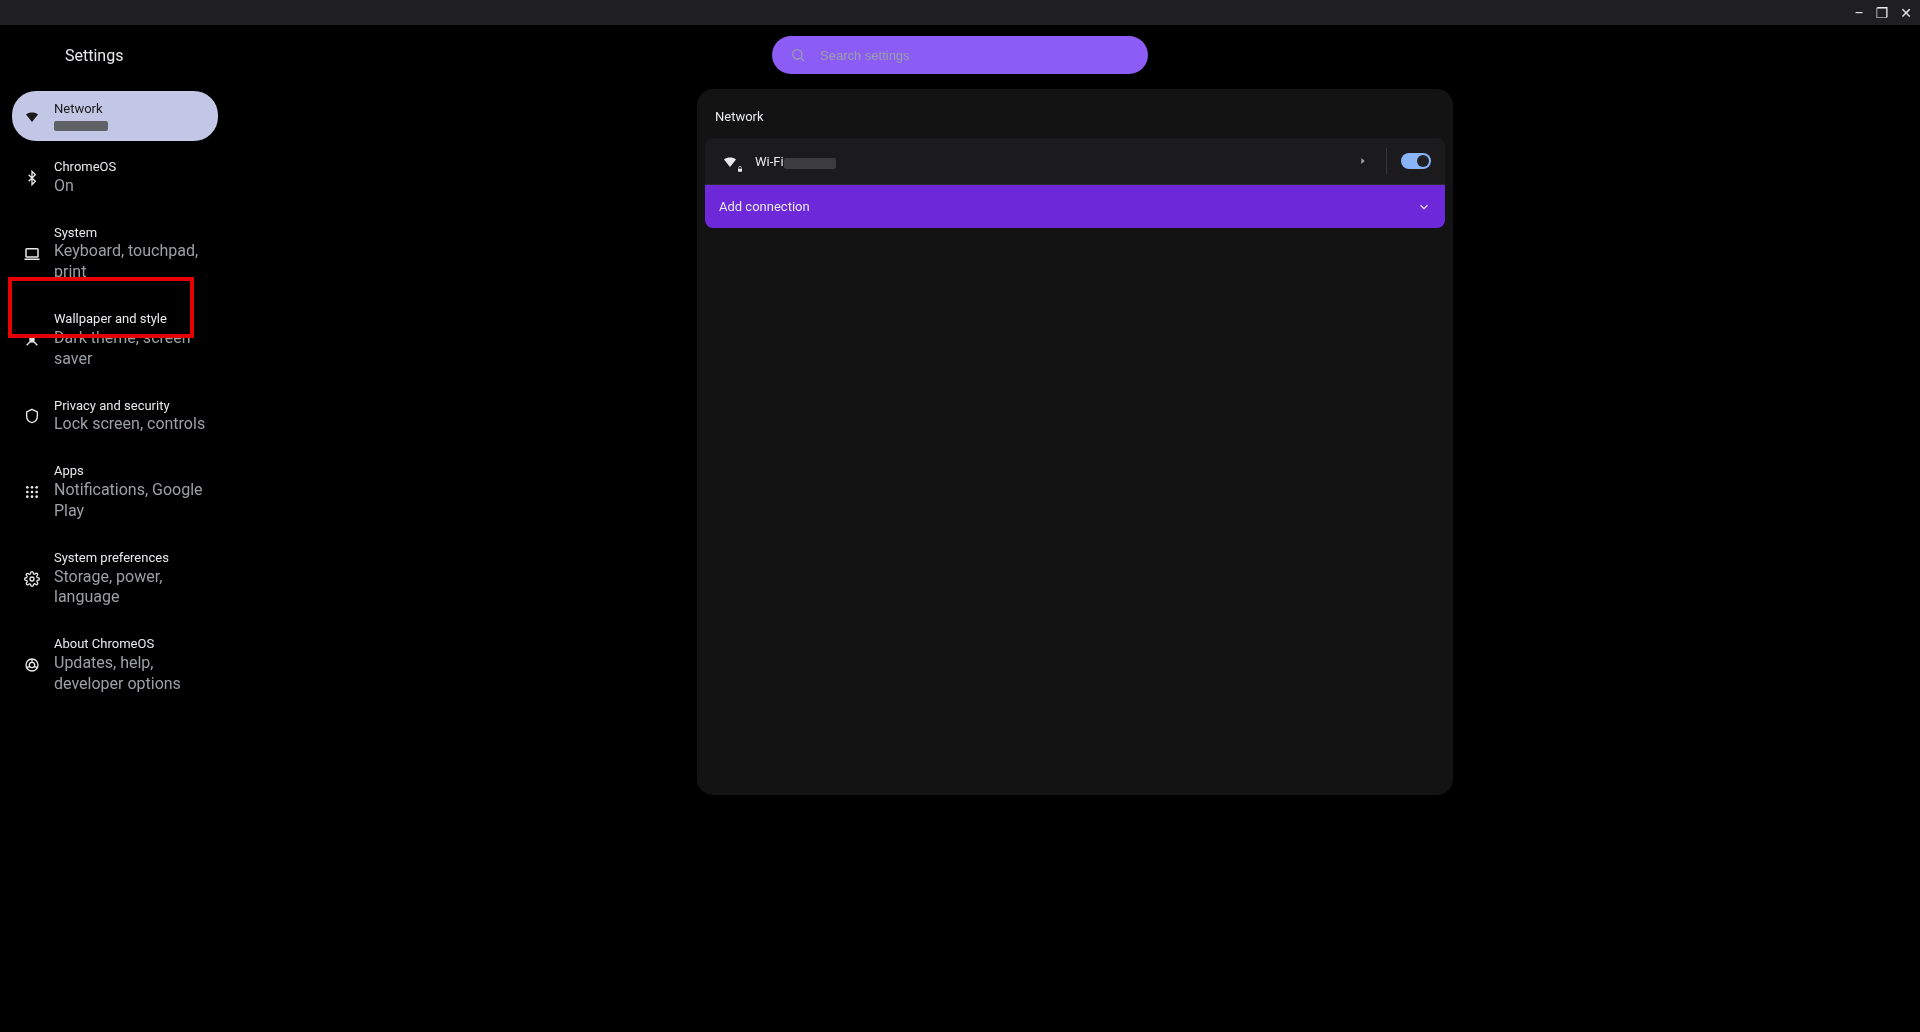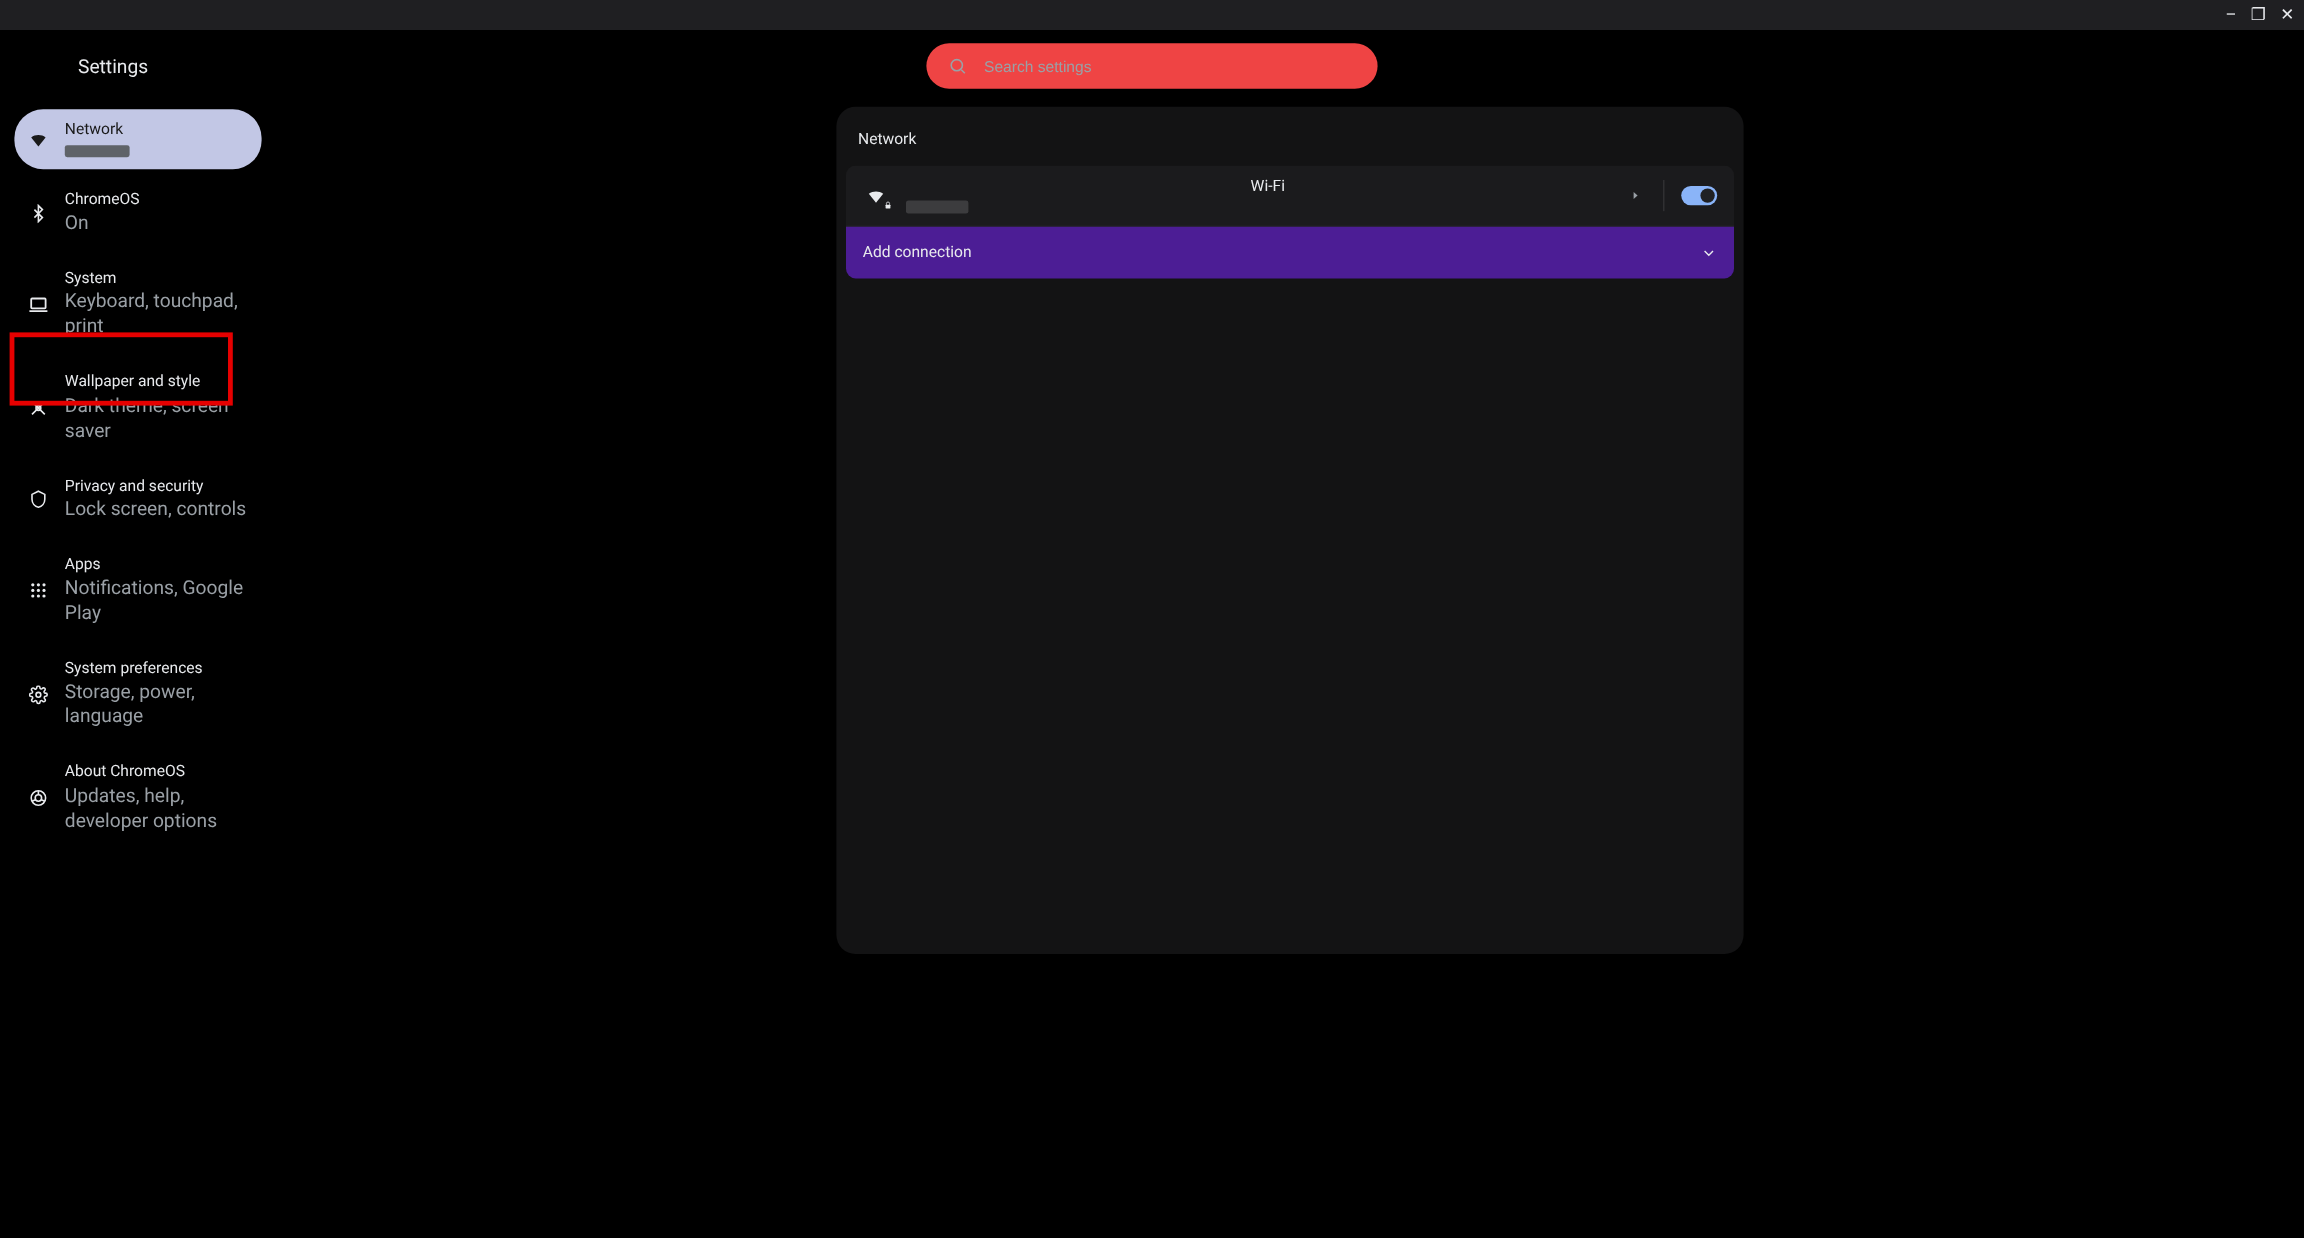--- a/index.html
+++ b/index.html
@@ -2,44 +2,44 @@
 <html><head>
 <meta charset="utf-8">
 <style>
   * { box-sizing: border-box; margin: 0; padding: 0; }
   html, body { width: 100%; height: 100%; background: #000; color: #e8eaed; font-family: Roboto, "Helvetica Neue", Arial, sans-serif; font-size: 13px; }
   .window { width: 1920px; height: 1032px; background: #000; position: relative; }
   .titlebar { height: 25px; background: #1f1f22; display: flex; justify-content: flex-end; align-items: center; padding-right: 8px; gap: 12px; }
   .titlebar .tb-btn { color: #e8eaed; font-size: 14px; cursor: pointer; }
   .app-header { height: 60px; display: flex; align-items: center; padding-left: 32px; position: relative; }
   .app-title { font-size: 16px; color: #e8eaed; font-weight: 400; margin-left: 33px; }
-  .search-wrap { position: absolute; left: 50%; transform: translateX(-50%); width: 376px; height: 38px; background: #ef4444; border-radius: 19px; display: flex; align-items: center; padding: 0 18px; }
+  .search-wrap { position: absolute; left: 50%; transform: translateX(-50%); width: 376px; height: 38px; background: #8b5cf6; border-radius: 19px; display: flex; align-items: center; padding: 0 18px; }
   .search-wrap .search-icon { color: #9aa0a6; margin-right: 14px; }
   .search-wrap input { flex: 1; background: transparent; border: none; outline: none; color: #e8eaed; font-size: 13px; }
   .search-wrap input::placeholder { color: #9aa0a6; }
   .body-row { display: flex; height: calc(100% - 85px); }
   .sidebar { width: 230px; padding: 6px 12px 0 12px; }
   .side-item { display: flex; align-items: center; padding: 10px 10px; border-radius: 24px; cursor: pointer; margin-bottom: 8px; }
   .side-item.selected { background: #c2c7e5; color: #1a1a1a; }
   .side-item.selected .side-sub, .side-item.selected .side-title { color: #1a1a1a; }
   .side-item.selected .sicon { color: #1a1a1a; }
   .side-item .sicon { width: 20px; height: 20px; display: flex; align-items: center; justify-content: center; color: #e8eaed; margin-right: 12px; flex-shrink: 0; }
   .side-text { display: flex; flex-direction: column; }
   .side-title { font-size: 13px; color: #e8eaed; line-height: 1.3; }
   .side-sub { font-size: 16px; color: #9aa0a6; line-height: 1.3; }
   .side-sub.blurred { background: #5f6368; color: transparent; width: 54px; height: 10px; border-radius: 2px; margin-top: 3px; }
   .highlight-box { border: 4px solid #e60000; position: absolute; left: 8px; top: 192px; width: 186px; height: 61px; pointer-events: none; }
   .main { flex: 1; display: flex; justify-content: center; padding-top: 4px; }
   .panel { width: 756px; background: #131314; border-radius: 16px; padding: 20px 0 0 0; height: 706px; }
   .panel-title { font-size: 13px; color: #e8eaed; padding: 0 18px 14px 18px; }
   .row { display: flex; align-items: center; padding: 10px 18px; cursor: pointer; }
   .row.wifi { border-bottom: 1px solid rgba(255,255,255,0.08); background: #1b1b1d; border-top-left-radius: 8px; border-top-right-radius: 8px; margin: 0 8px; padding: 10px 14px; }
-  .row.addconn { background: #4c1d95; margin: 0 8px; border-bottom-left-radius: 8px; border-bottom-right-radius: 8px; padding: 14px 14px; }
+  .row.addconn { background: #6d28d9; margin: 0 8px; border-bottom-left-radius: 8px; border-bottom-right-radius: 8px; padding: 14px 14px; }
   .row .ricon { width: 22px; display: flex; align-items: center; justify-content: center; color: #e8eaed; margin-right: 14px; position: relative; }
-  .row .rtext { display: flex; flex-direction: column; flex: 1; text-align: center; }
+  .row .rtext { display: flex; flex: 1; }
   .row .rtitle { font-size: 13px; color: #e8eaed; }
   .row .rsub.blurred { background: #3c3c3e; width: 52px; height: 11px; border-radius: 2px; margin-top: 4px; }
   .row .rarrow { color: #9aa0a6; margin-right: 18px; }
   .row .divider { width: 1px; height: 26px; background: rgba(255,255,255,0.12); margin-right: 14px; }
   .toggle { width: 30px; height: 16px; background: #8ab4f8; border-radius: 8px; position: relative; cursor: pointer; }
   .toggle .knob { width: 12px; height: 12px; background: #202124; border-radius: 50%; position: absolute; top: 2px; right: 2px; }
   .expand-icon { color: #e8eaed; }
   svg { display: block; }
   .lock-badge { position: absolute; bottom: -3px; right: -3px; width: 8px; height: 8px; }
 </style>

